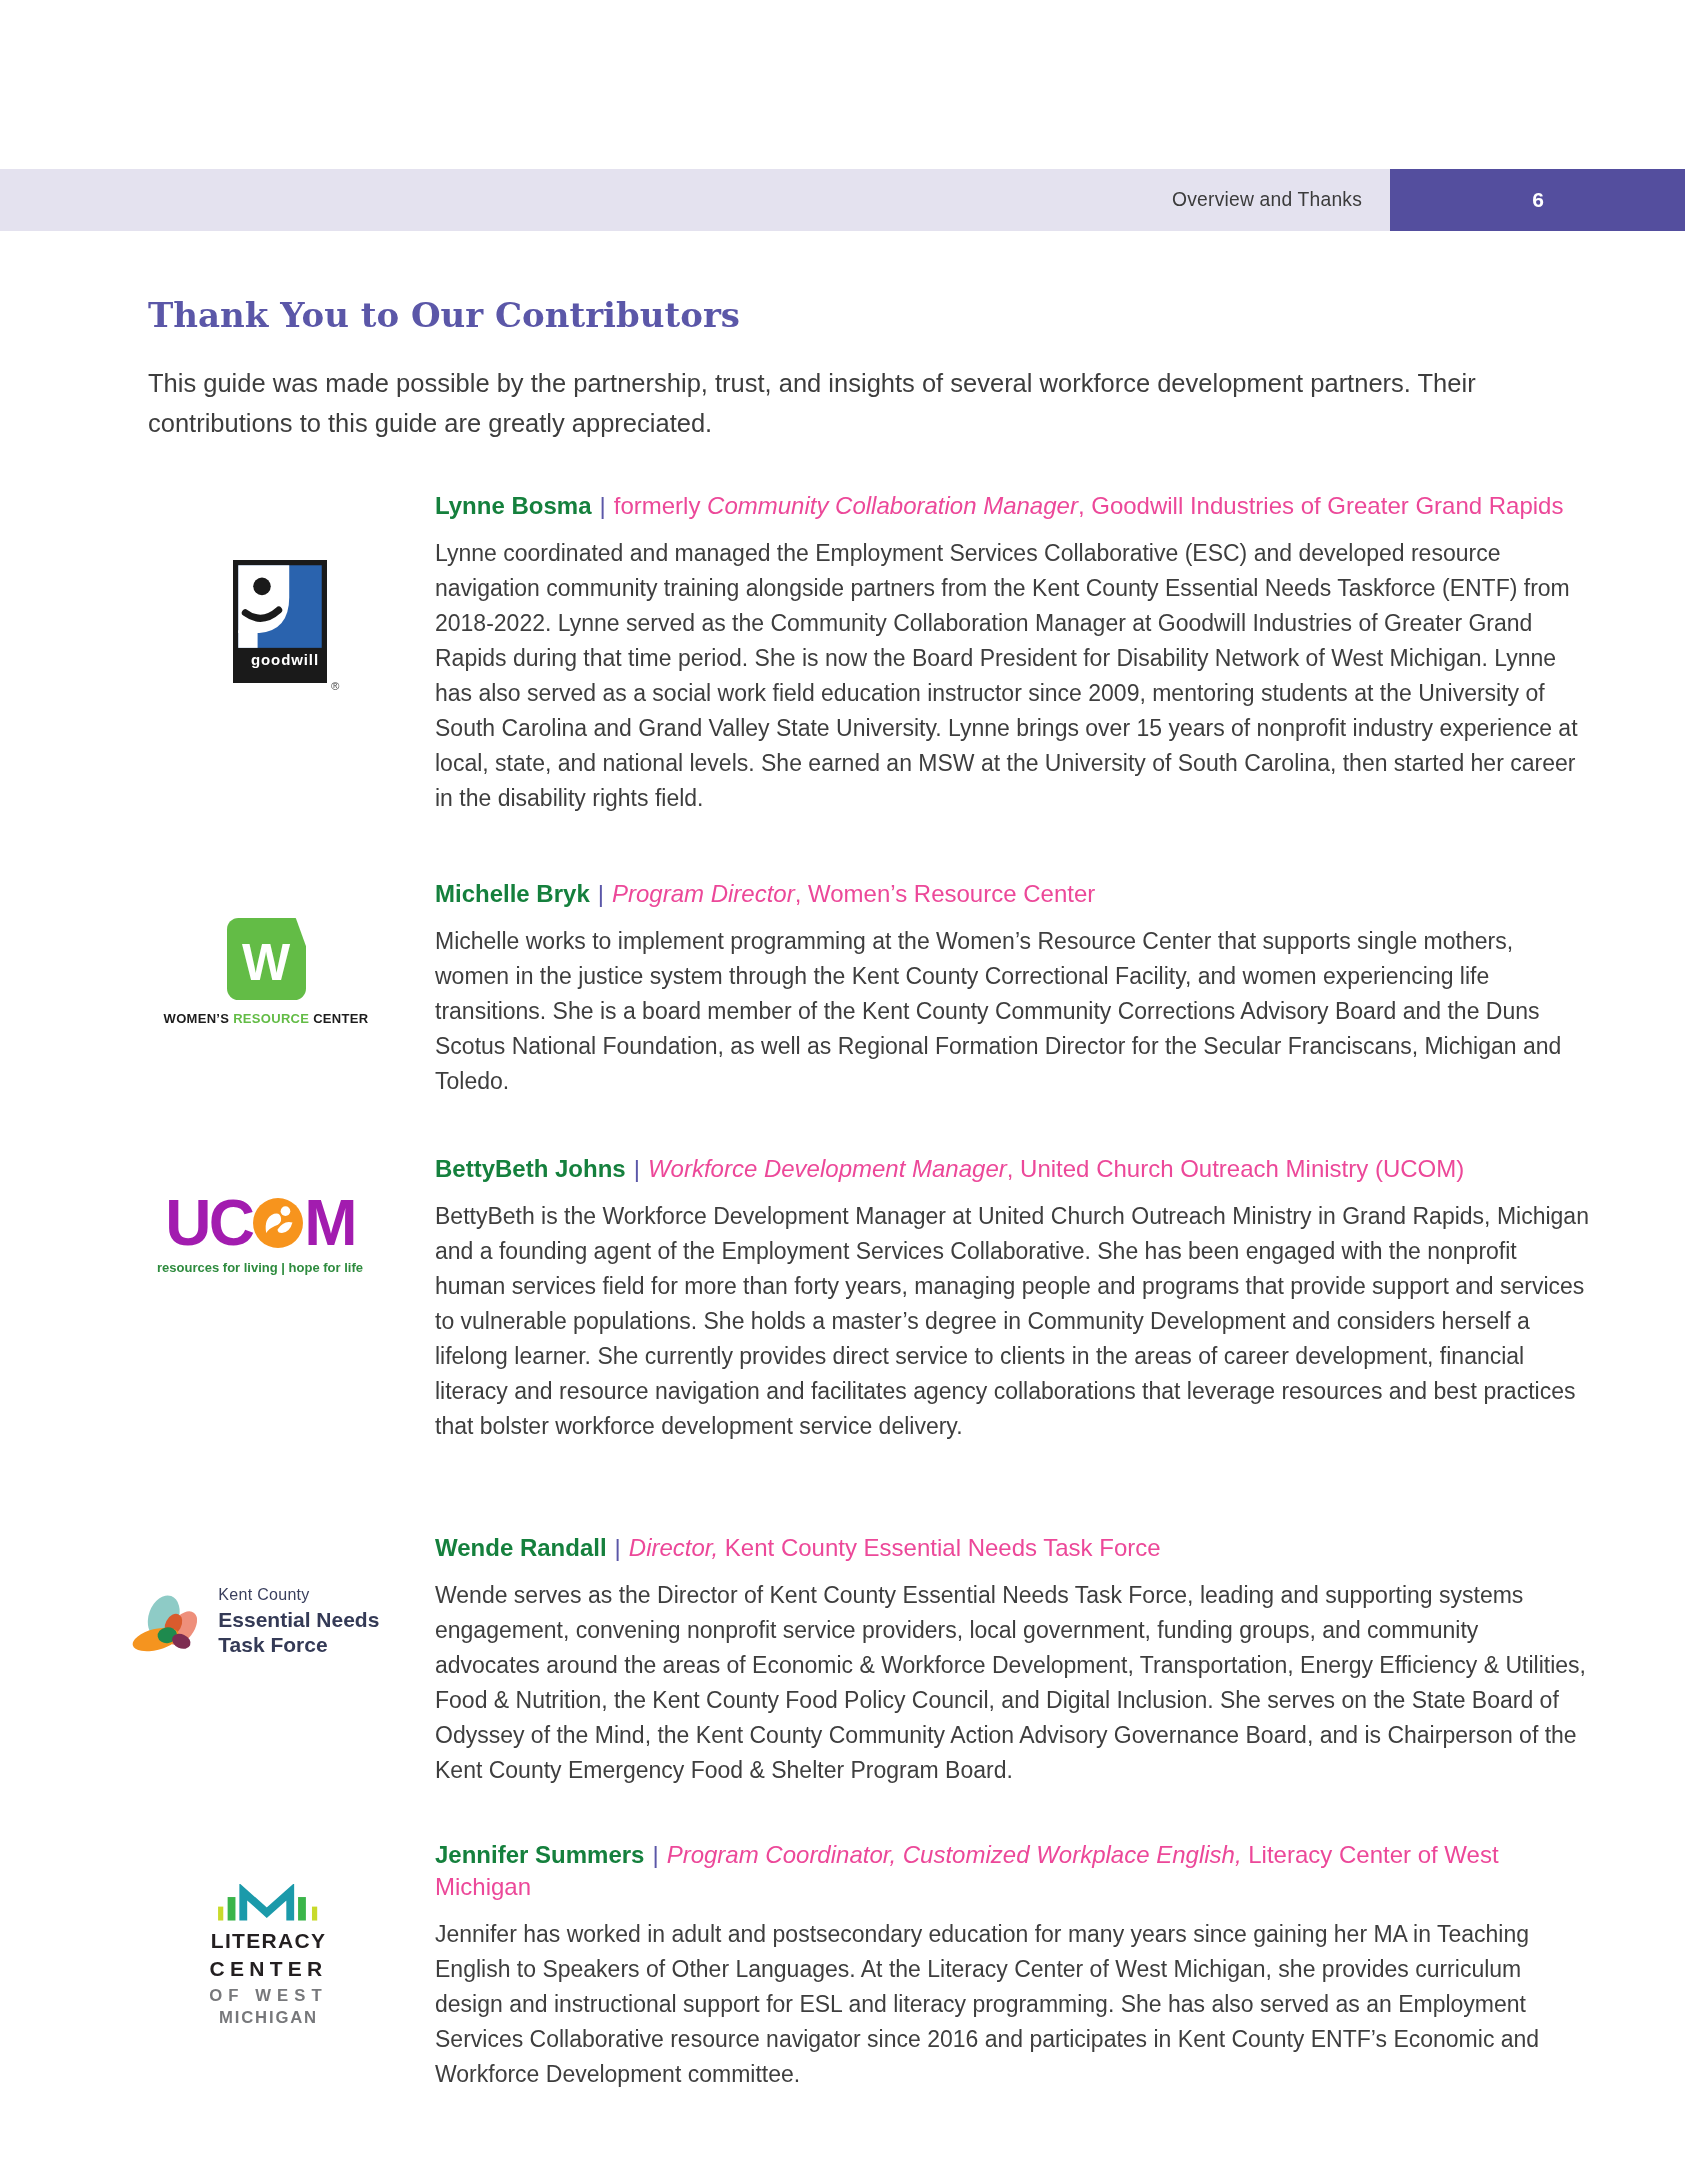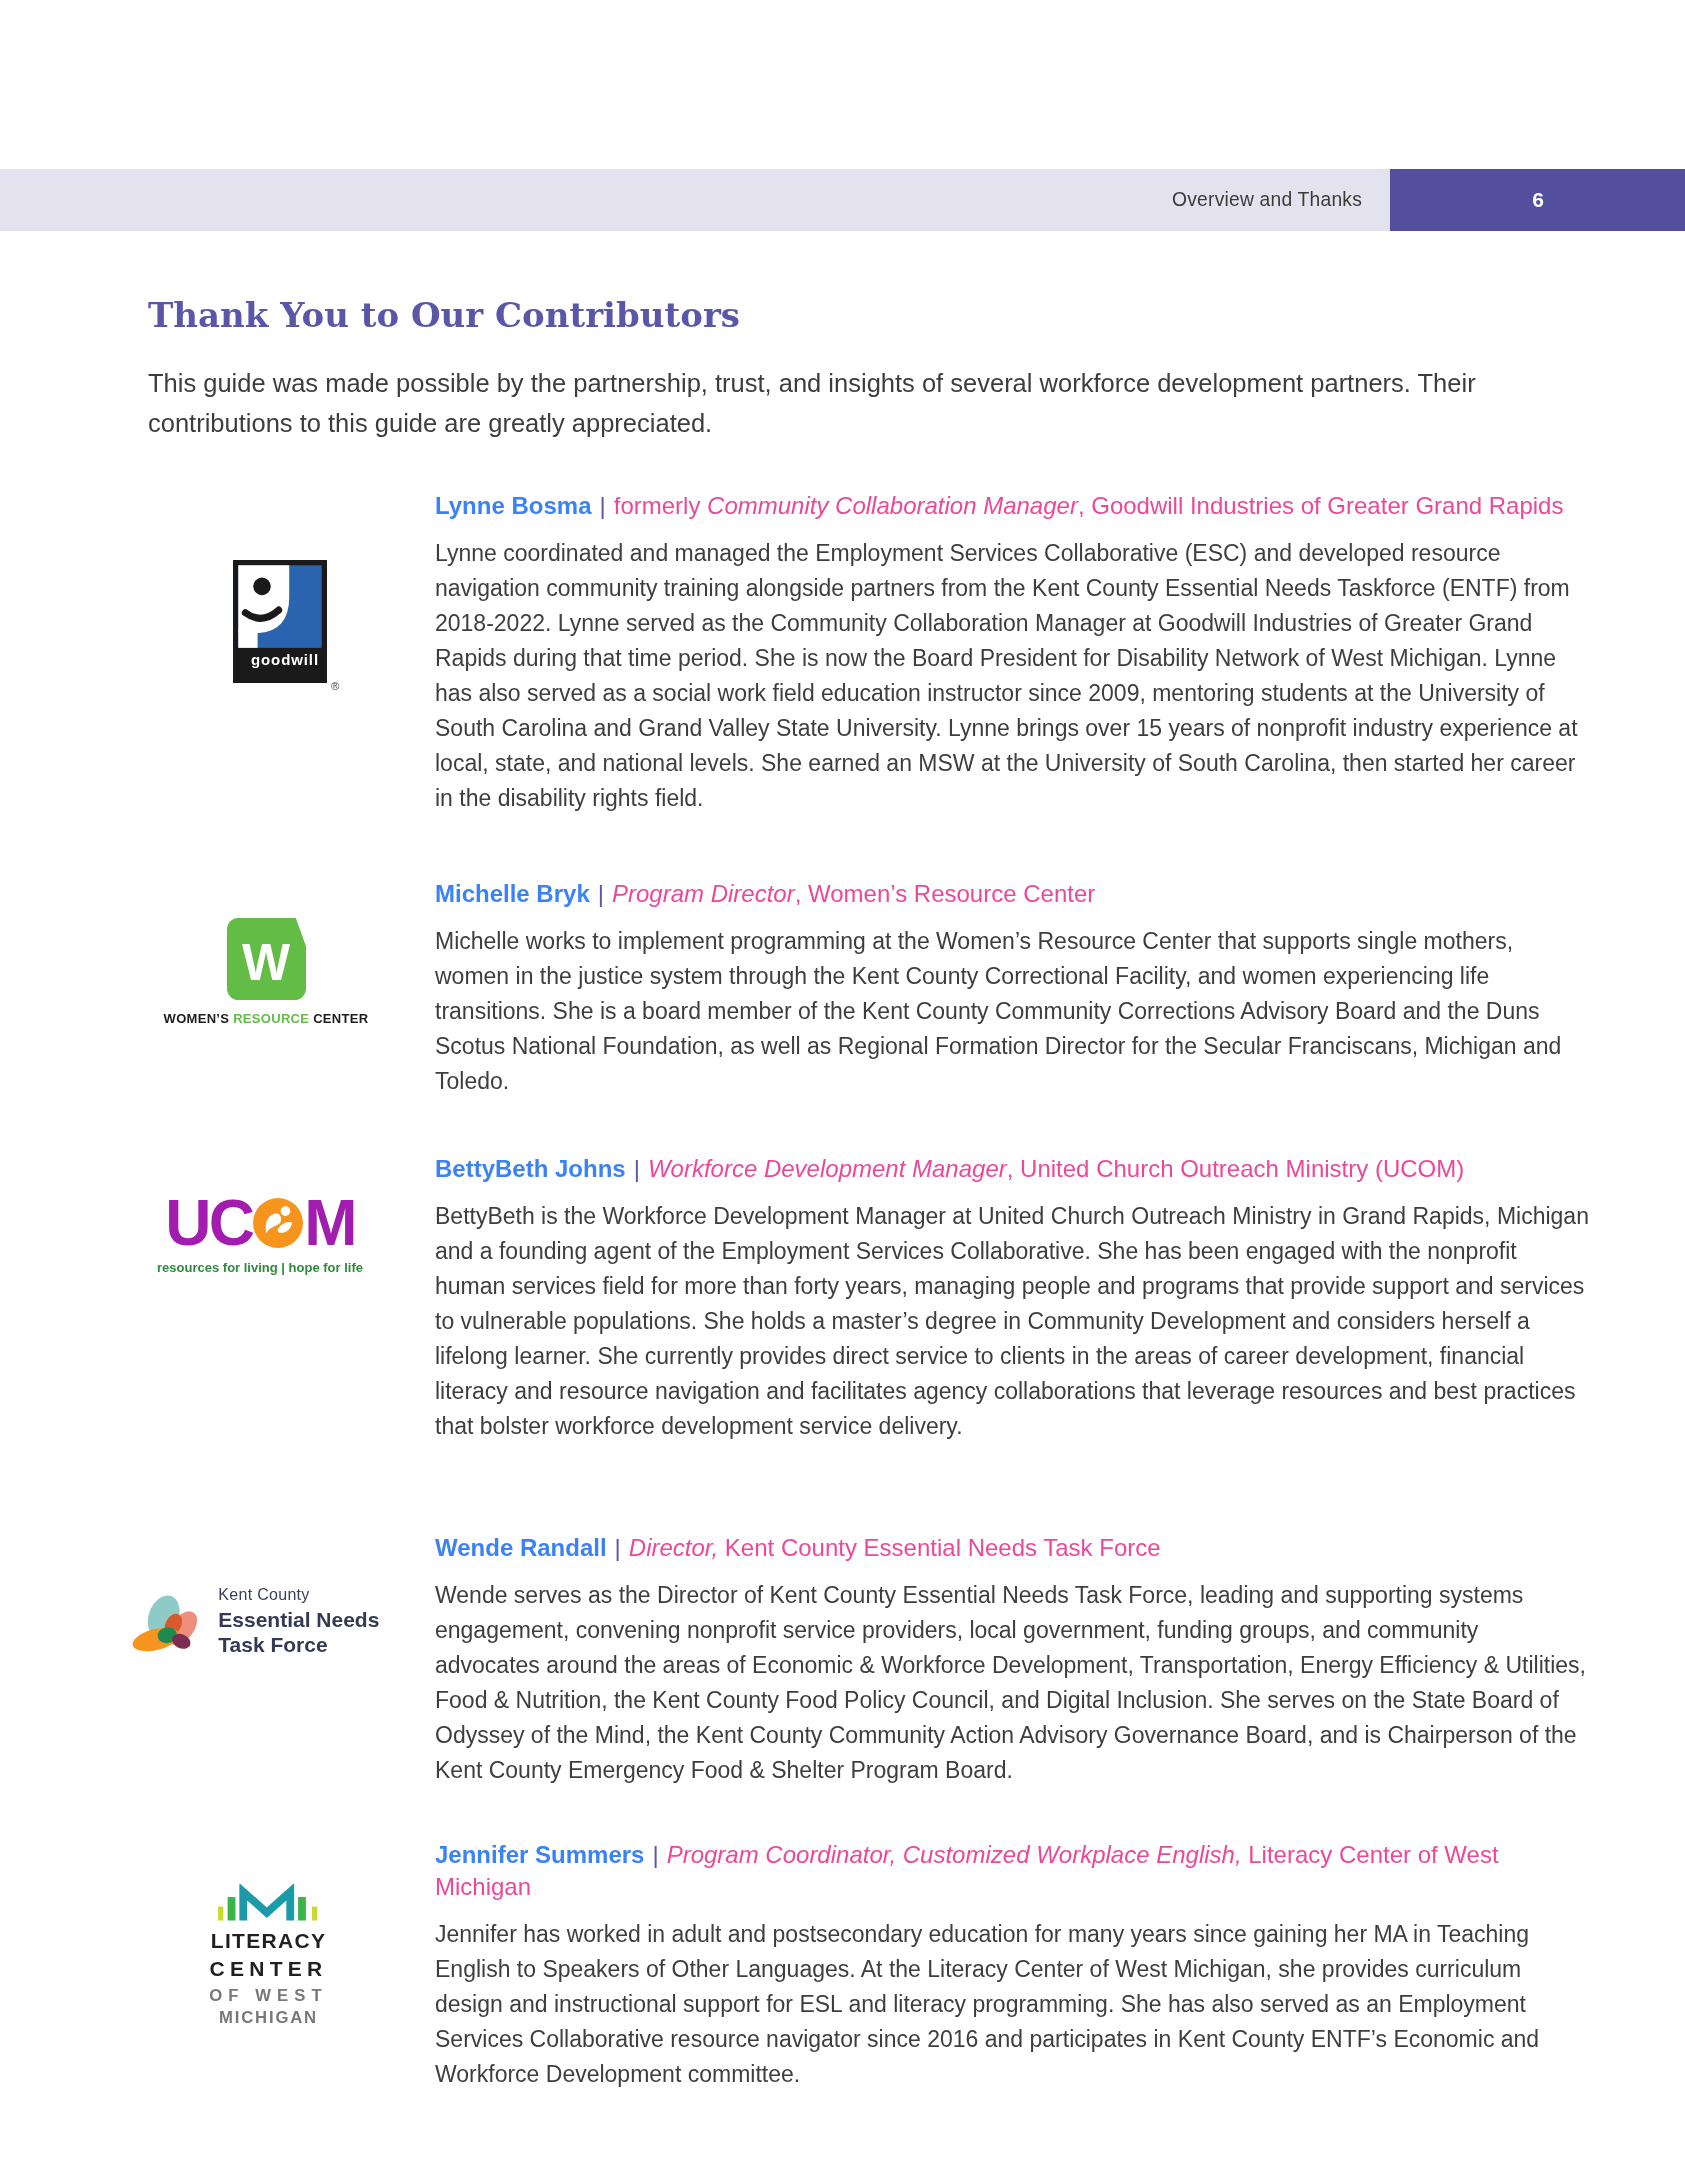--- a/index.html
+++ b/index.html
@@ -12,21 +12,21 @@
   .pagenum-box{position:absolute;left:1390px;top:0;width:296px;height:62px;background:#544e9e;display:flex;align-items:center;justify-content:center;}
   .pagenum-box span{color:#ffffff;font-size:21px;font-weight:700;}
 
   
   .title{position:absolute;left:148px;top:295px;margin:0;font-family:"DejaVu Serif",serif;font-weight:700;font-size:34px;color:#5b57a8;}
   .intro{position:absolute;left:147px;top:362px;width:1387px;margin:1px;font-size:25.5px;line-height:40px;color:#3d3d3d;}
 
   
   .bio{position:absolute;left:435px;width:1154px;}
   .bio-head{margin:0;font-size:24px;line-height:32px;font-weight:400;}
-  .bio-head .name{color:#3b82f6;font-weight:700;margin-top:38px;}
+  .bio-head .name{color:#15803d;font-weight:700;margin-top:38px;}
   .bio-head .pipe{color:#5b57a8;font-weight:400;margin:0 8px;}
   .bio-head .role{color:#ec4899;}
   .bio-head .role em{font-style:italic;}
   .bio-text{margin:14px 0 0 0;font-size:23px;line-height:35px;color:#3e3e3e;}
 
   
   .logo{position:absolute;}
 
   
   .logo-goodwill{left:-202px;top:70px;width:94px;height:123px;}

